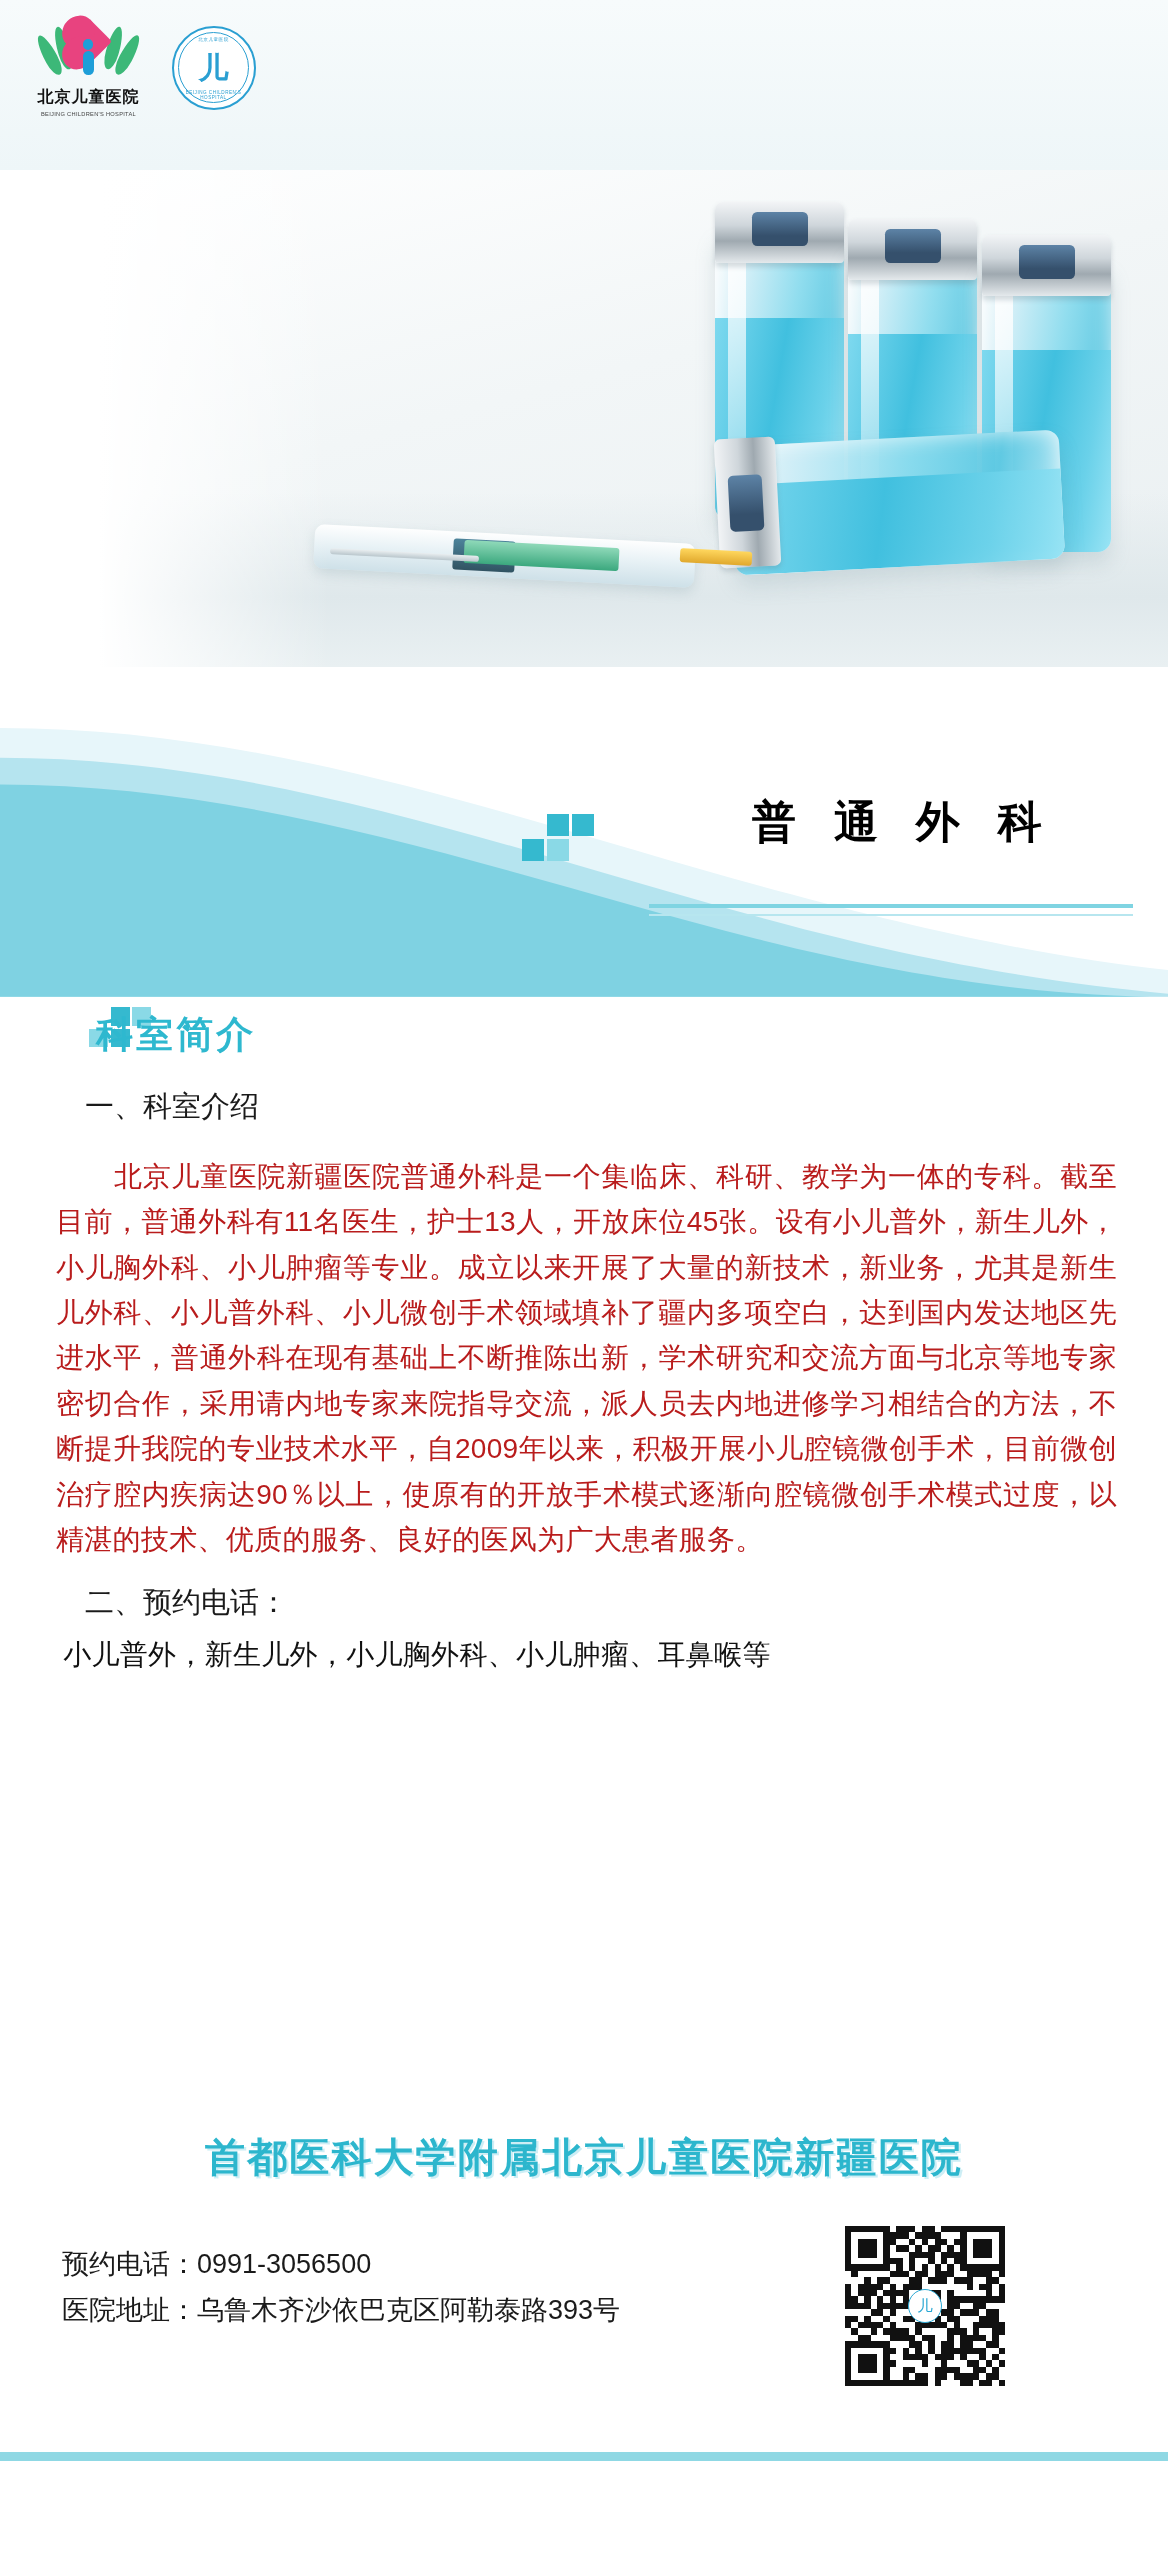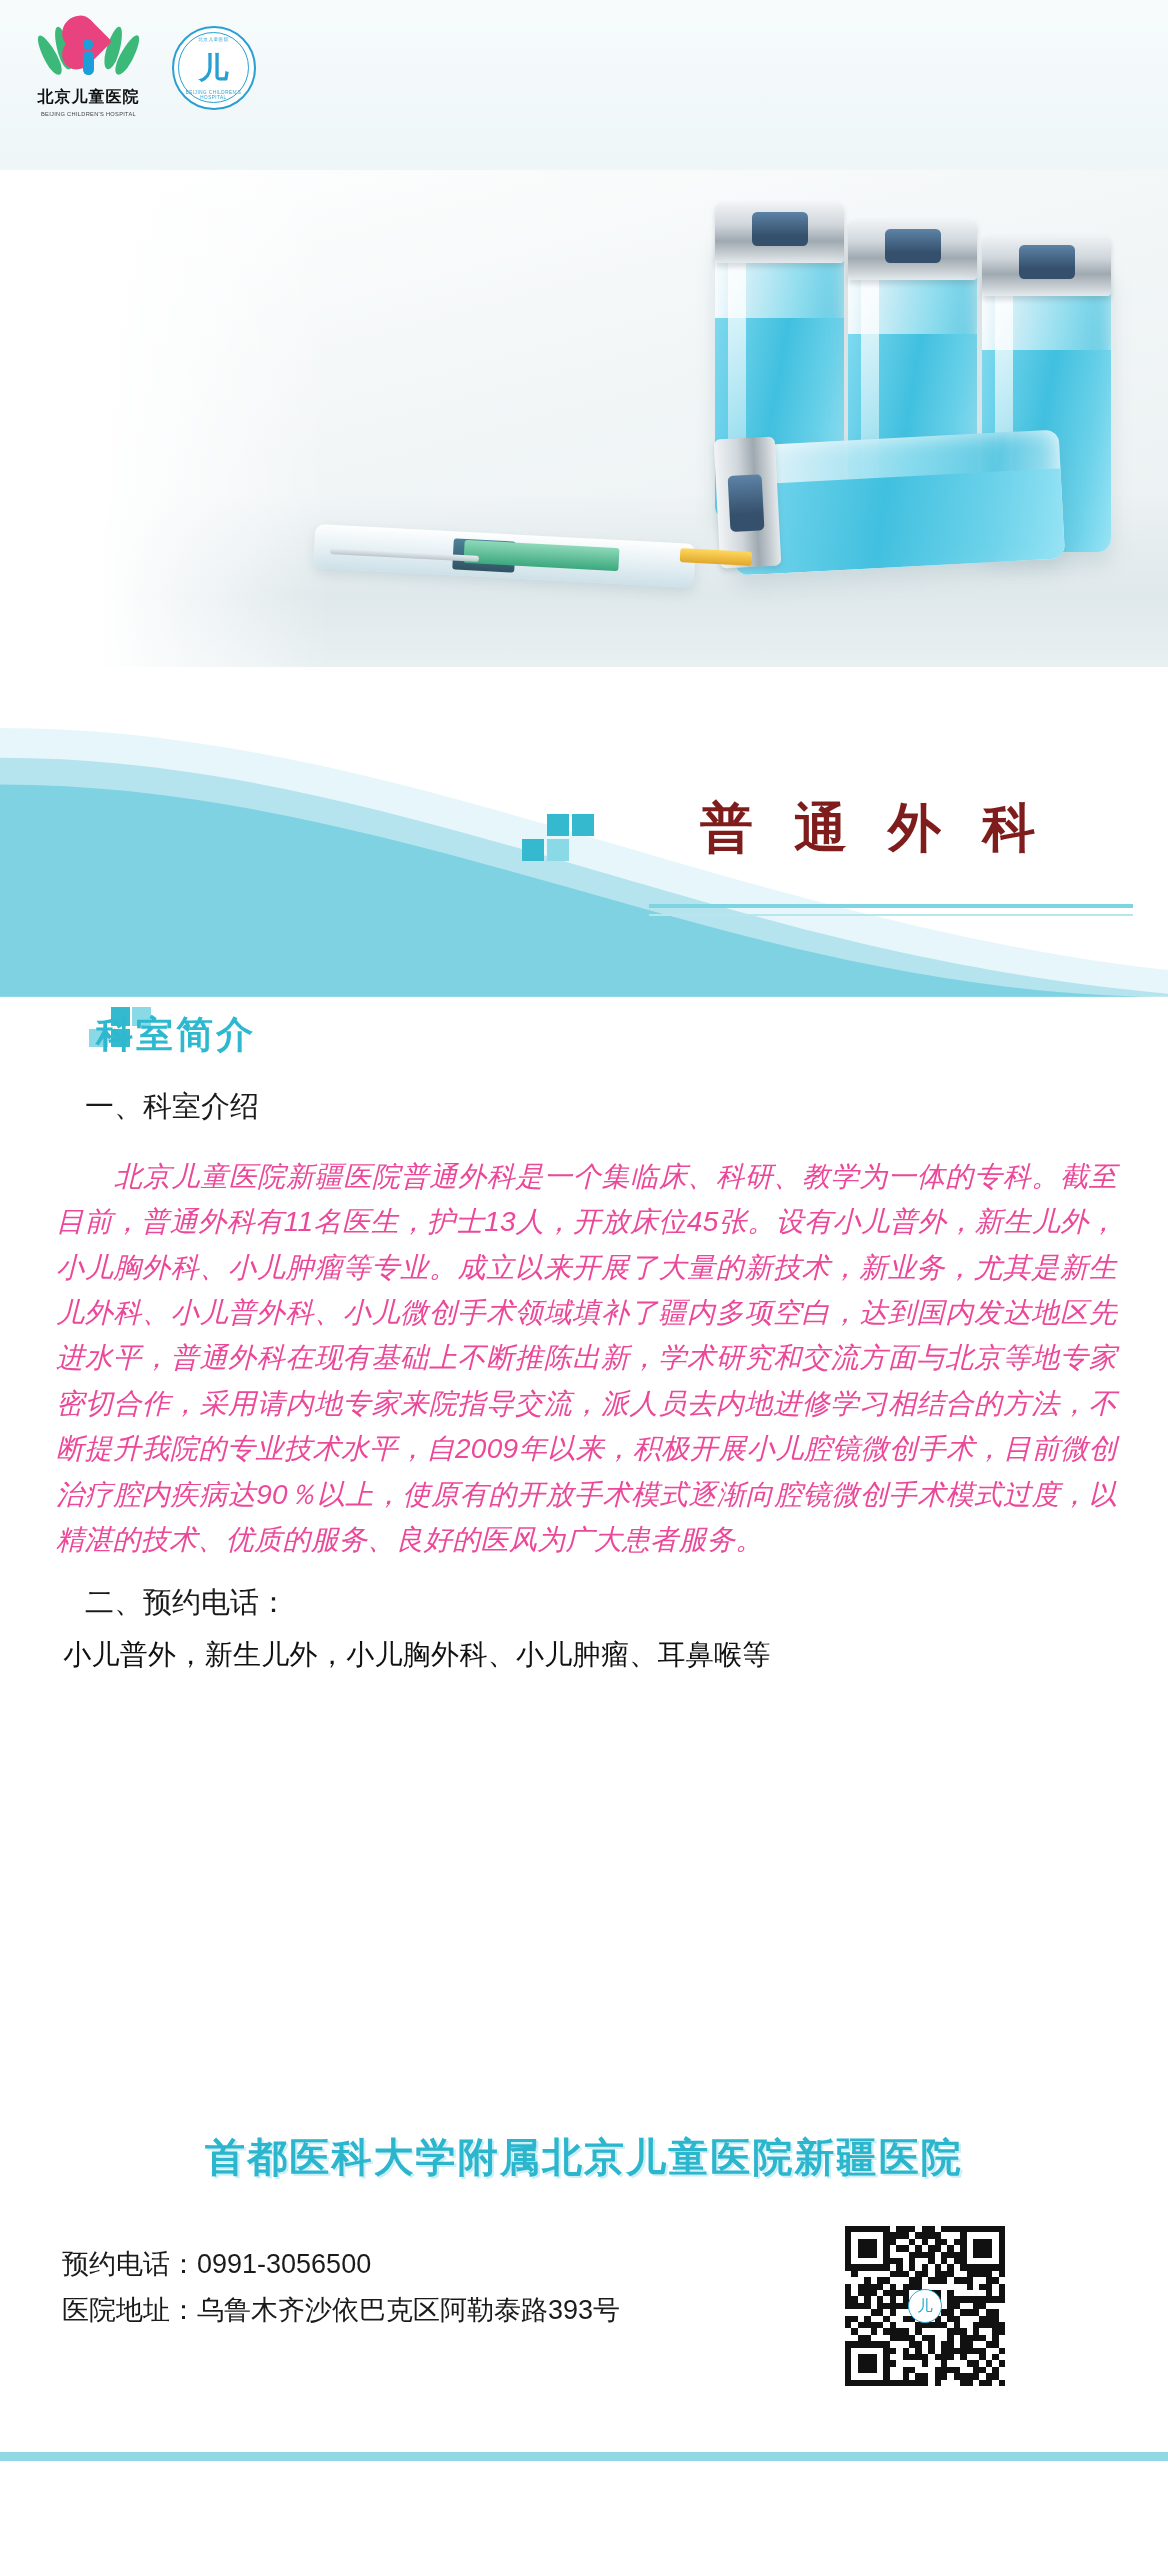--- a/index.html
+++ b/index.html
@@ -278,27 +278,27 @@
     position: absolute;
     left: 0; top: 667px;
     width: 1168px;
     height: 330px;
     overflow: hidden;
     background: #ffffff;
   }
   .wave-zone svg { display: block; }
   .dept-title {
     position: absolute;
-    left: 700px;
+    left: 752px;
     top: 793px;
     font-family: "DejaVu Serif", "Liberation Serif", serif;
     font-weight: bold;
-    font-size: 53px;
+    font-size: 44px;
     letter-spacing: 11.3px;
-    color: #7f1d1d;
+    color: #000000;
     white-space: nowrap;
   }
   .dept-underline {
     position: absolute;
     left: 649px;
     top: 904px;
     width: 484px;
     height: 3.6px;
     background: #7fd4e2;
   }
@@ -354,26 +354,25 @@
   }
   .sub-title {
     font-size: 29px;
     color: #1a1a1a;
     margin: 0 0 27px 29px;
     font-family: "DejaVu Sans", "Liberation Sans", sans-serif;
   }
   .para {
     font-size: 28px;
     line-height: 1.62;
-    color: #ec4899;
+    color: #b91c1c;
     text-align: justify;
     margin: 0;
     text-indent: 58px;
     letter-spacing: 0.3px;
-    font-style: italic;
   }
   .sub-title-2 {
     font-size: 29px;
     color: #1a1a1a;
     margin: 20.6px 0 13.4px 29px;
   }
   .scope-line {
     font-size: 28px;
     color: #111;
     margin: 0 0 0 7.2px;

